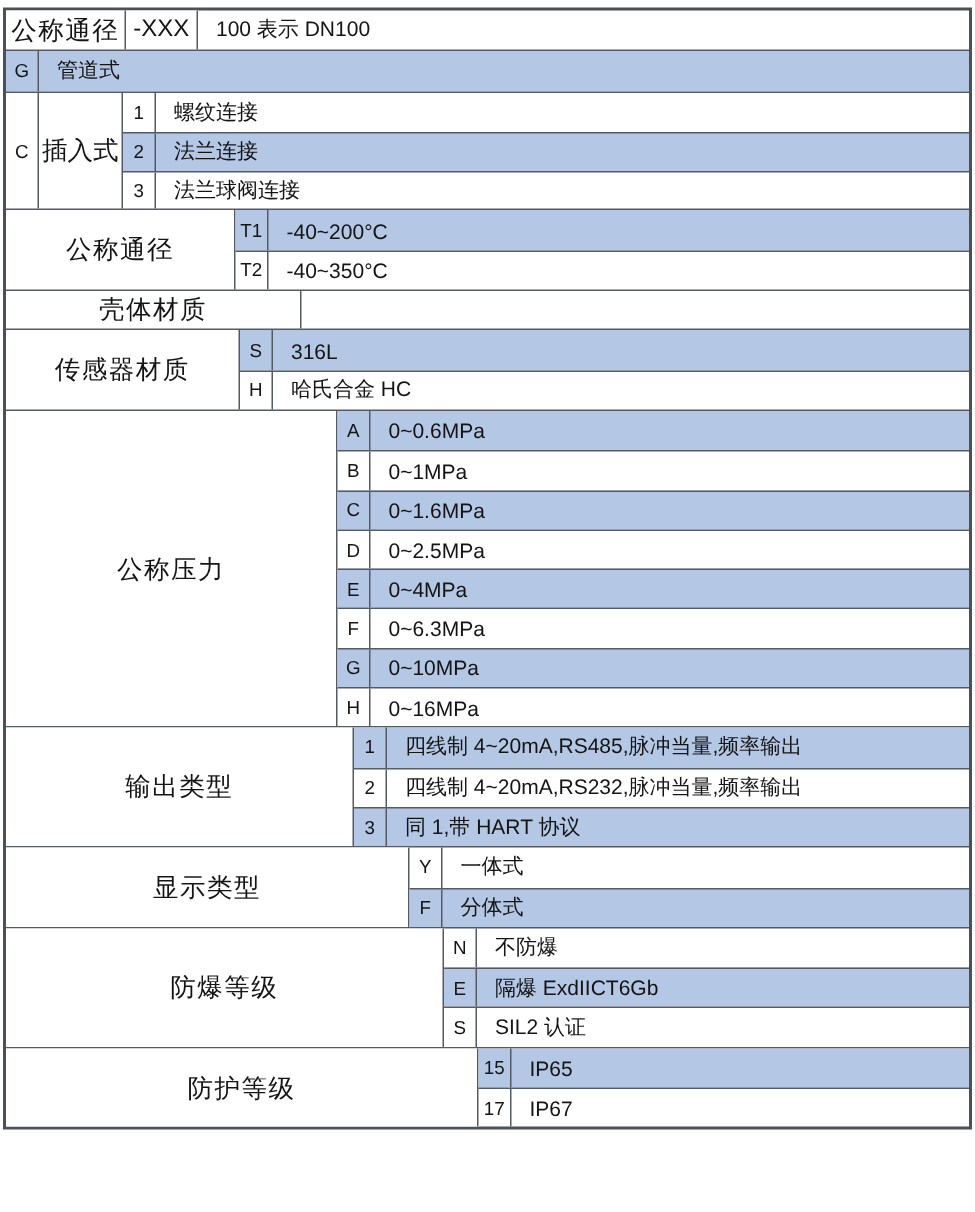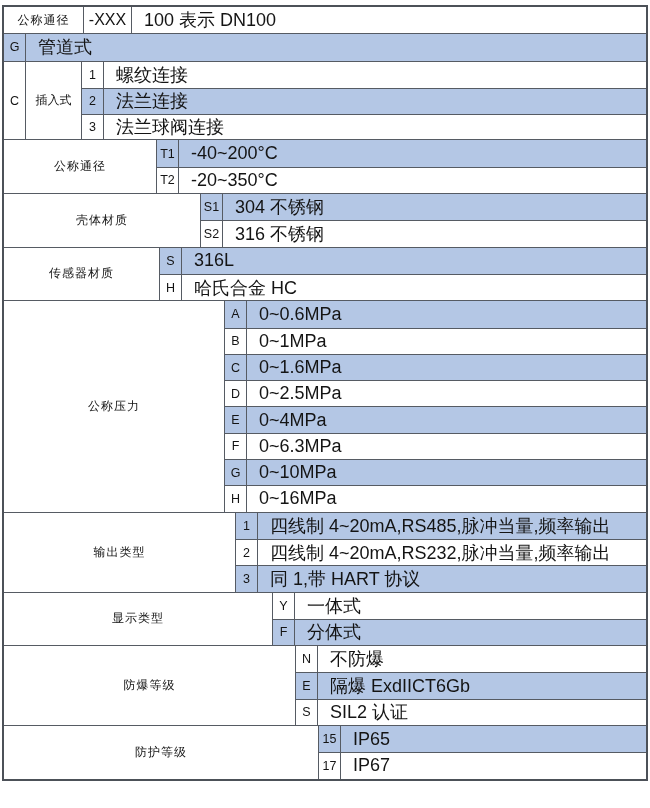--- a/index.html
+++ b/index.html
@@ -17,35 +17,35 @@
   }
   .table{
     position:absolute;left:2px;top:5px;width:646px;
     border:2px solid var(--obc);background:#fff;
     display:flex;flex-direction:column;
   }
   .table > * + *{border-top:1px solid var(--bc);}
   .sec{display:flex;align-items:stretch;min-height:var(--rh);}
   .lbl{
     flex-shrink:0;display:flex;align-items:center;justify-content:center;
-    border-right:1px solid var(--bc);font-size:12px;letter-spacing:1px;
+    border-right:1px solid var(--bc);font-size:17px;letter-spacing:1px;
     text-align:center;background:#fff;
   }
   .rows{flex:1;display:flex;flex-direction:column;min-width:0;}
   .rows > * + *{border-top:1px solid var(--bc);}
   .r{display:flex;align-items:stretch;height:var(--rh);}
   .rsub{display:flex;align-items:stretch;height:calc(var(--rh) * 3);}
   .c{
     width:22px;flex-shrink:0;border-right:1px solid var(--bc);
     display:flex;align-items:center;justify-content:center;
     font-size:12.5px;letter-spacing:0;
   }
   .v{
     flex:1;display:flex;align-items:center;padding-left:12px;
-    font-size:18px;white-space:nowrap;overflow:hidden;
+    font-size:14px;white-space:nowrap;overflow:hidden;
   }
   .blue{background:var(--blue);}
   .r1cell{flex:1;display:flex;align-items:center;justify-content:center;font-size:14.5px;letter-spacing:1px;}
   .modelcell{width:80px;flex-shrink:0;border-right:1px solid var(--bc);
     display:flex;align-items:center;justify-content:center;font-size:14px;}
 </style>
 </head>
 <body>
 
 <div class="page">
@@ -87,37 +87,27 @@
 
     <div class="sec">
       <div class="lbl" style="width:153px">公称通径</div>
       <div class="rows">
         <div class="r blue">
           <div class="c">T1</div>
           <div class="v">-40~200°C</div>
         </div>
         <div class="r">
           <div class="c">T2</div>
-          <div class="v">-20~350°C</div>
+          <div class="v">-40~350°C</div>
         </div>
       </div>
     </div>
 
     <div class="sec">
       <div class="lbl" style="width:197px">壳体材质</div>
-      <div class="rows">
-        <div class="r blue">
-          <div class="c">S1</div>
-          <div class="v">304 不锈钢</div>
-        </div>
-        <div class="r">
-          <div class="c">S2</div>
-          <div class="v">316 不锈钢</div>
-        </div>
-      </div>
     </div>
 
     <div class="sec">
       <div class="lbl" style="width:156px">传感器材质</div>
       <div class="rows">
         <div class="r blue">
           <div class="c">S</div>
           <div class="v">316L</div>
         </div>
         <div class="r">

